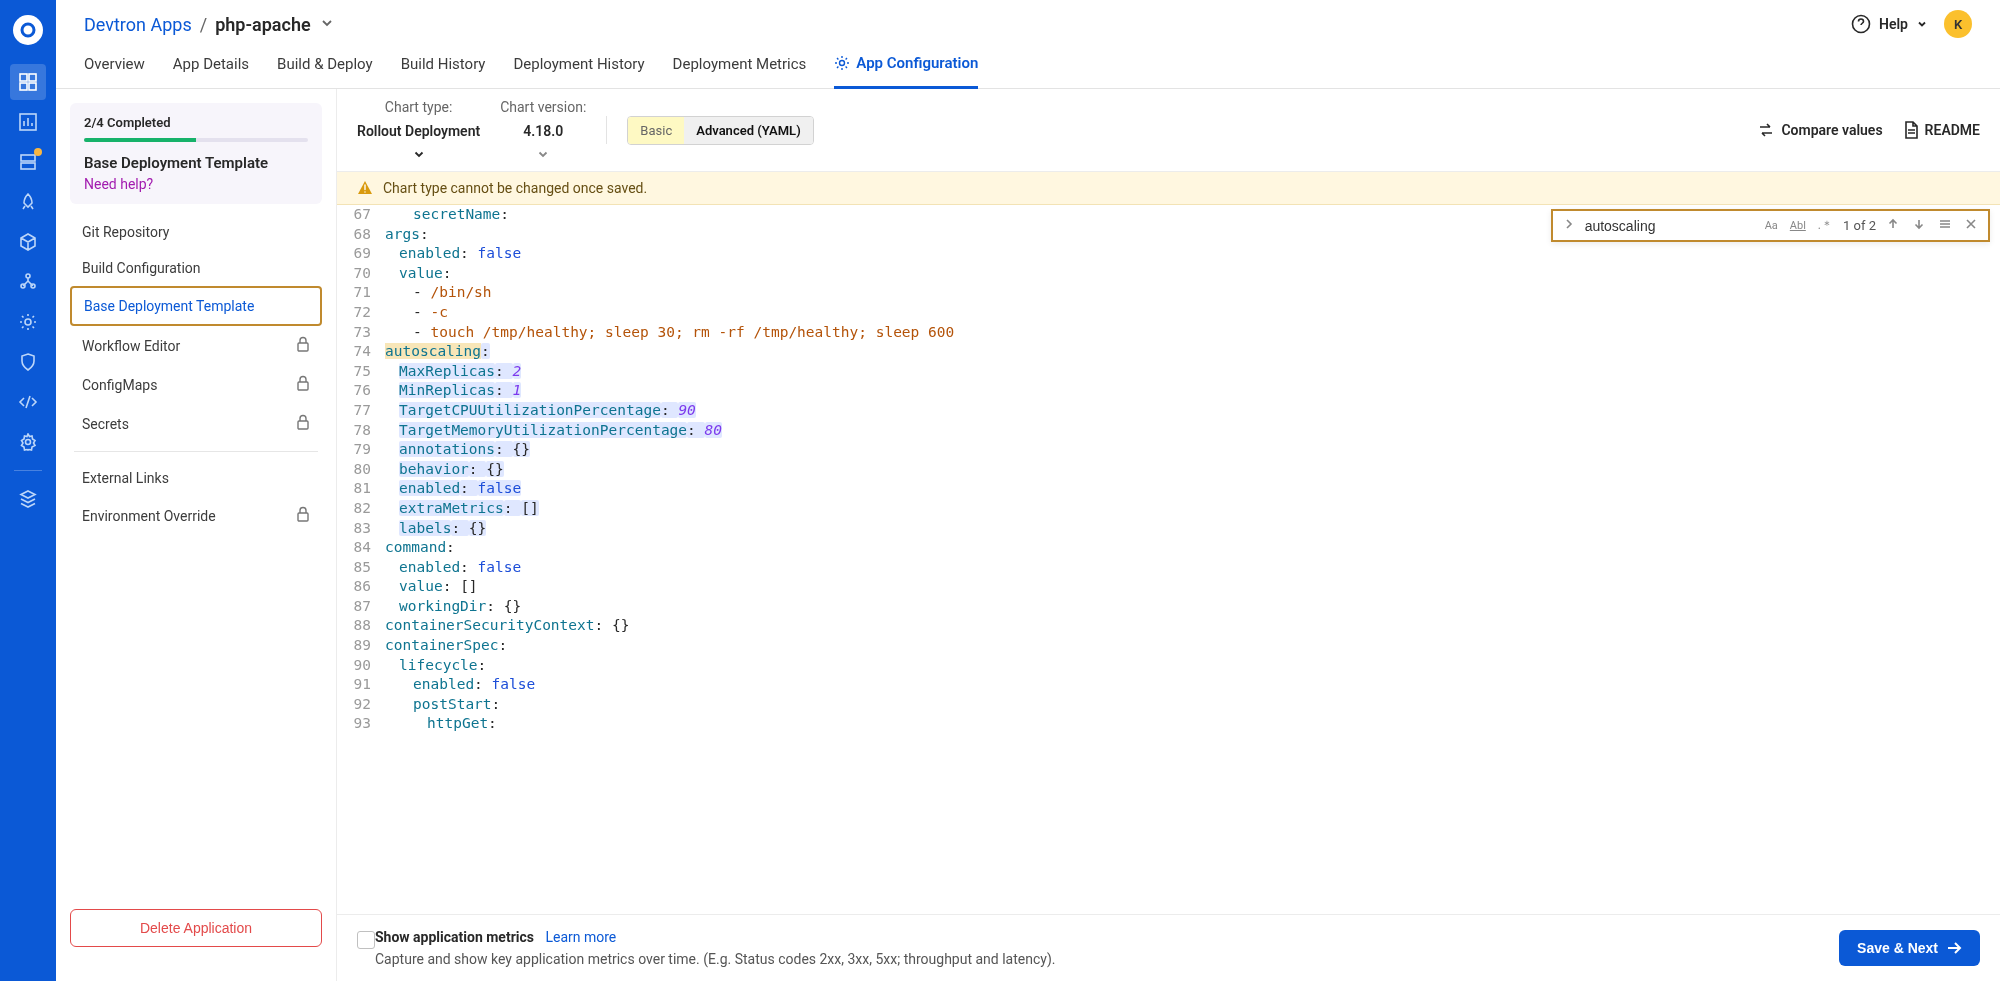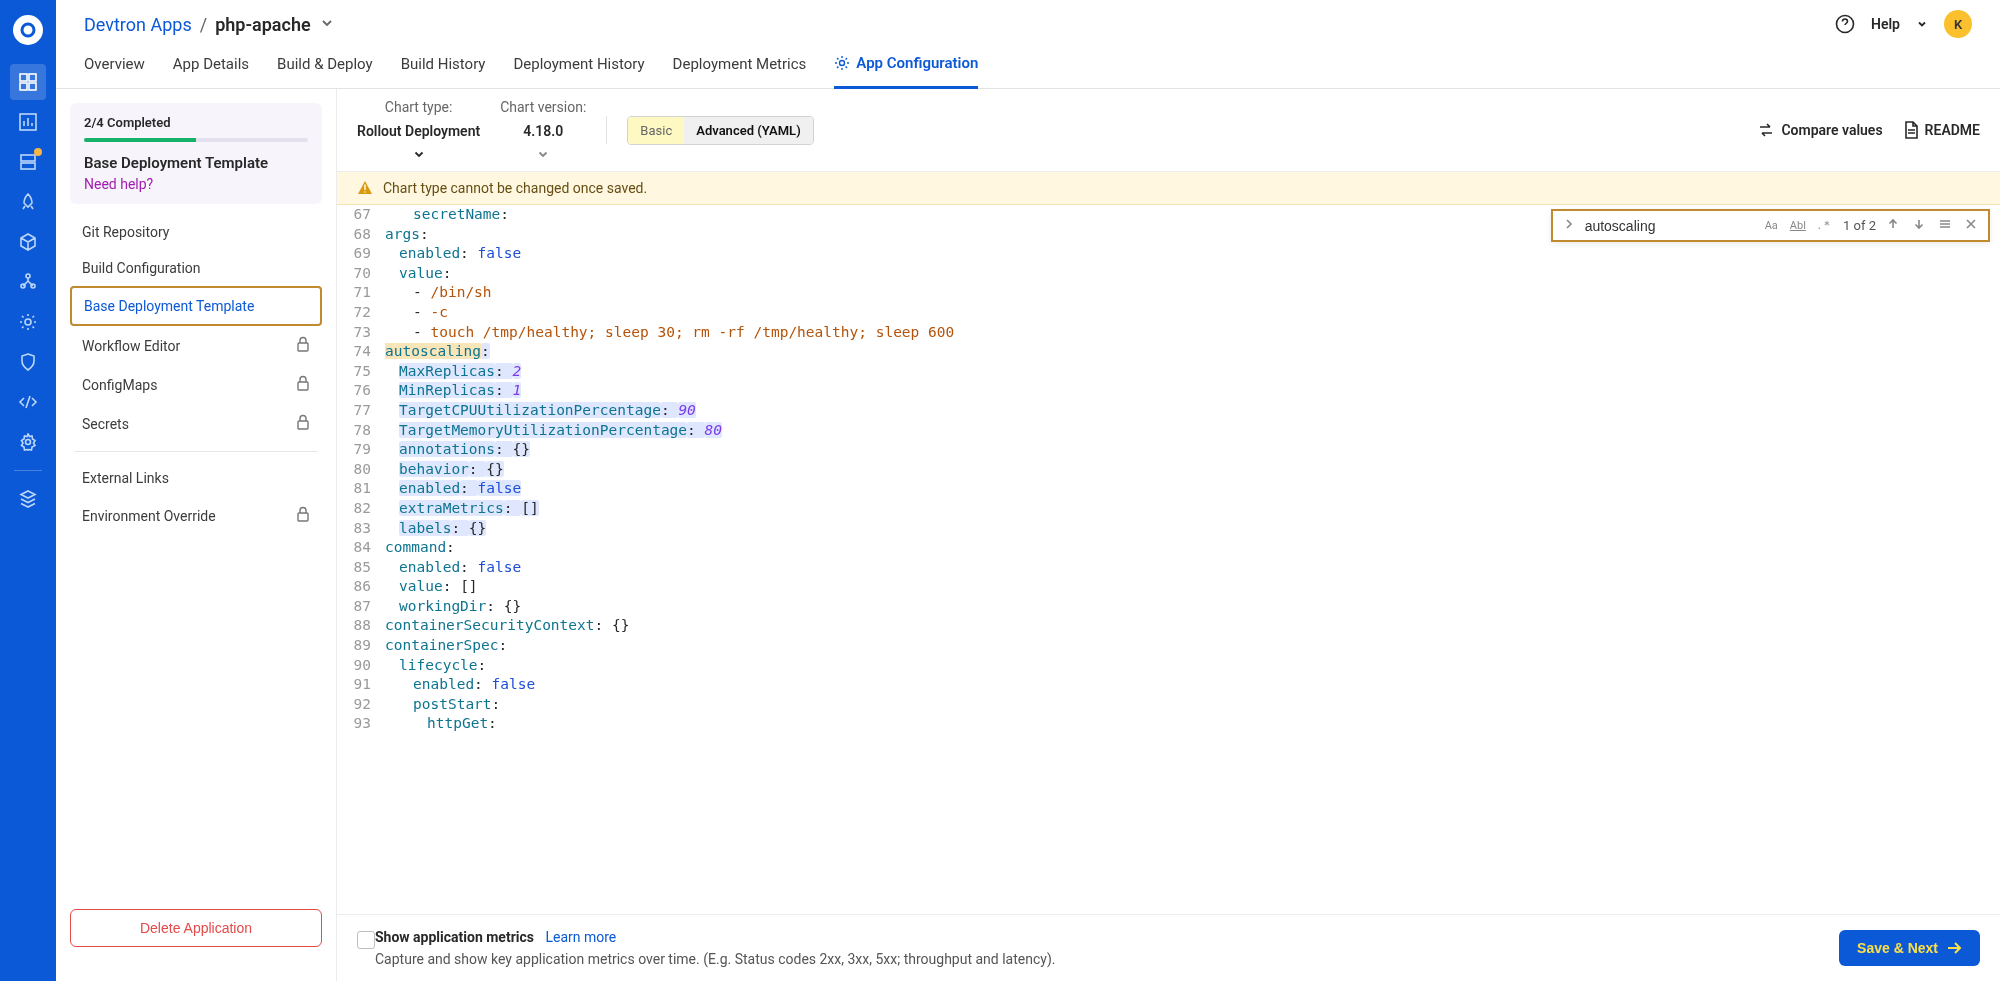--- a/index.html
+++ b/index.html
@@ -12,21 +12,21 @@
 .icon-rail .divider { width: 28px; height: 1px; background: rgba(255,255,255,0.25); margin: 6px 0; }
 .logo { width: 40px; height: 40px; display:flex; align-items:center; justify-content:center; margin-bottom: 10px; }
 .main { flex: 1; display: flex; flex-direction: column; min-width: 0; }
 .topbar { display: flex; align-items: center; justify-content: space-between; padding: 10px 28px 0 28px; }
 .breadcrumb { display: flex; align-items: center; gap: 8px; font-size: 18px; }
 .breadcrumb a { color: #0b59d6; text-decoration: none; }
 .breadcrumb .sep { color: #666; }
 .breadcrumb .cur { font-weight: 600; }
 .breadcrumb .caret { color: #666; }
 .top-right { display: flex; align-items: center; gap: 16px; }
-.help-btn { display: flex; align-items: center; gap: 16px; font-weight: 600; cursor: pointer; text-align: right; }
+.help-btn { display: flex; align-items: center; gap: 8px; font-weight: 600; cursor: pointer; text-align: right; }
 .avatar { width: 28px; height: 28px; border-radius: 50%; background: #fbc02d; color: #333; display: flex; align-items: center; justify-content: center; font-weight: 600; font-size: 13px; }
 .tabs { display: flex; gap: 28px; padding: 16px 28px 0 28px; border-bottom: 1px solid #e3e3e3; }
 .tabs .tab { padding-bottom: 14px; color: #3c3c3c; cursor: pointer; font-size: 15px; display:flex; align-items:center; gap:6px; }
 .tabs .tab.active { color: #0b59d6; font-weight: 600; border-bottom: 3px solid #0b59d6; margin-bottom: -1px; }
 .body { flex: 1; display: flex; min-height: 0; }
 .side { width: 280px; padding: 14px 14px; display: flex; flex-direction: column; }
 .side .card { background: #f7f5fb; border-radius: 6px; padding: 12px 14px; }
 .progress-text { font-size: 13px; font-weight: 600; margin-bottom: 8px; }
 .prog-bar { height: 4px; background: #e4e1ee; border-radius: 2px; overflow: hidden; margin-bottom: 12px; }
 .prog-bar .fill { height: 100%; background: #17b26a; width: 50%; }
@@ -64,21 +64,21 @@
 .hl-y { background: #f8e6b8; }
 .indent { border-left:1px solid #e8e8e8; display:inline-block; width:14px; }
 .find-box { position: absolute; top: 4px; right: 10px; background: #fff; border: 2px solid #c08a2e; display: flex; align-items: center; gap: 8px; padding: 4px 8px; font-size: 13px; box-shadow: 0 2px 6px rgba(0,0,0,0.08); }
 .find-box input { border: none; outline: none; font-size: 14px; width: 170px; color:#333; }
 .find-ico { color: #888; cursor:pointer; padding:2px; }
 .footer { border-top: 1px solid #ececec; padding: 14px 20px; display: flex; align-items: flex-start; }
 .chk { width: 18px; height: 18px; border: 1.5px solid #c0c0c0; border-radius: 3px; margin-top: 2px; }
 .footer-text .h { font-weight: 700; display:inline; }
 .footer-text .lm { color: #0b59d6; margin-left: 8px; cursor:pointer; }
 .footer-text .sub { color: #555; margin-top: 6px; font-size: 14px; }
-.save-btn { margin-left: auto; background: #0b59d6; color: #fde047; border: none; border-radius: 6px; padding: 10px 18px; font-weight: 600; cursor: pointer; display: flex; align-items: center; gap: 8px; align-self:center; font-size:14px; }
+.save-btn { margin-left: auto; background: #0b59d6; color: #ffffff; border: none; border-radius: 6px; padding: 10px 18px; font-weight: 600; cursor: pointer; display: flex; align-items: center; gap: 8px; align-self:center; font-size:14px; }
 svg { flex-shrink: 0; }
 </style>
 </head>
 <body>
 
 <div class="app">
   <div class="icon-rail">
     <div class="logo">
       <svg width="32" height="32" viewBox="0 0 32 32">
           <circle cx="16" cy="16" r="15" fill="#fff"></circle>

